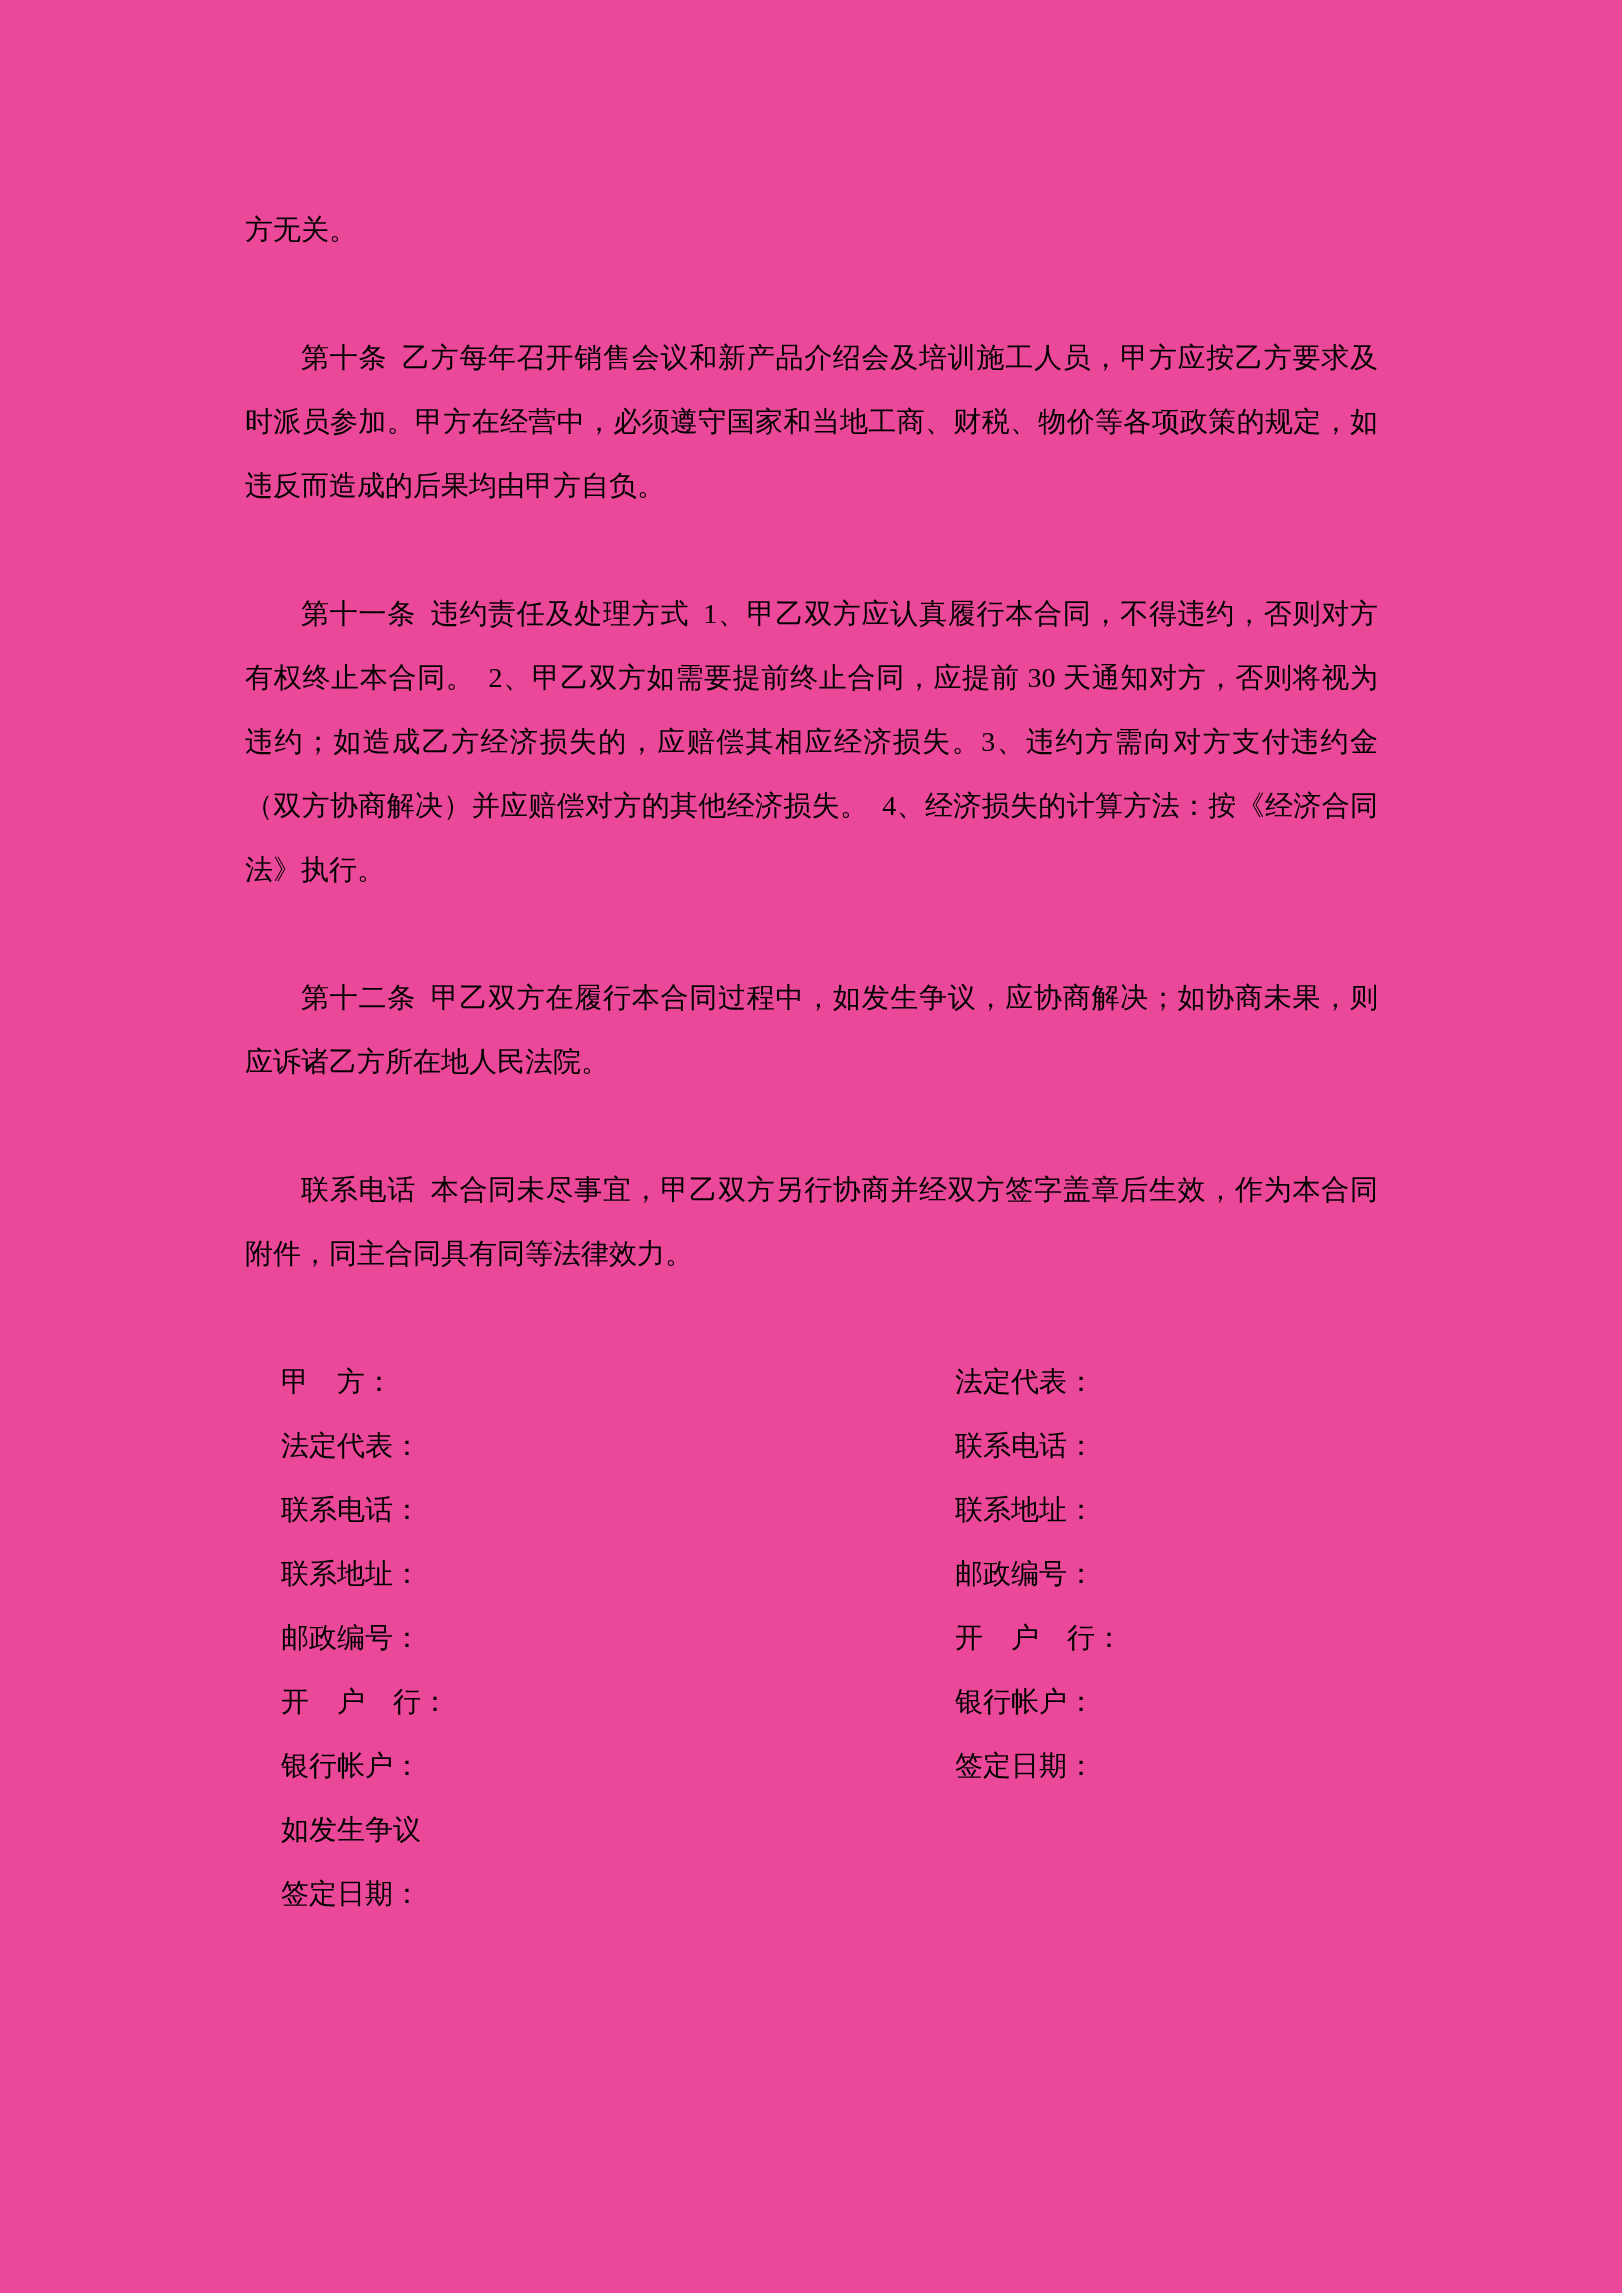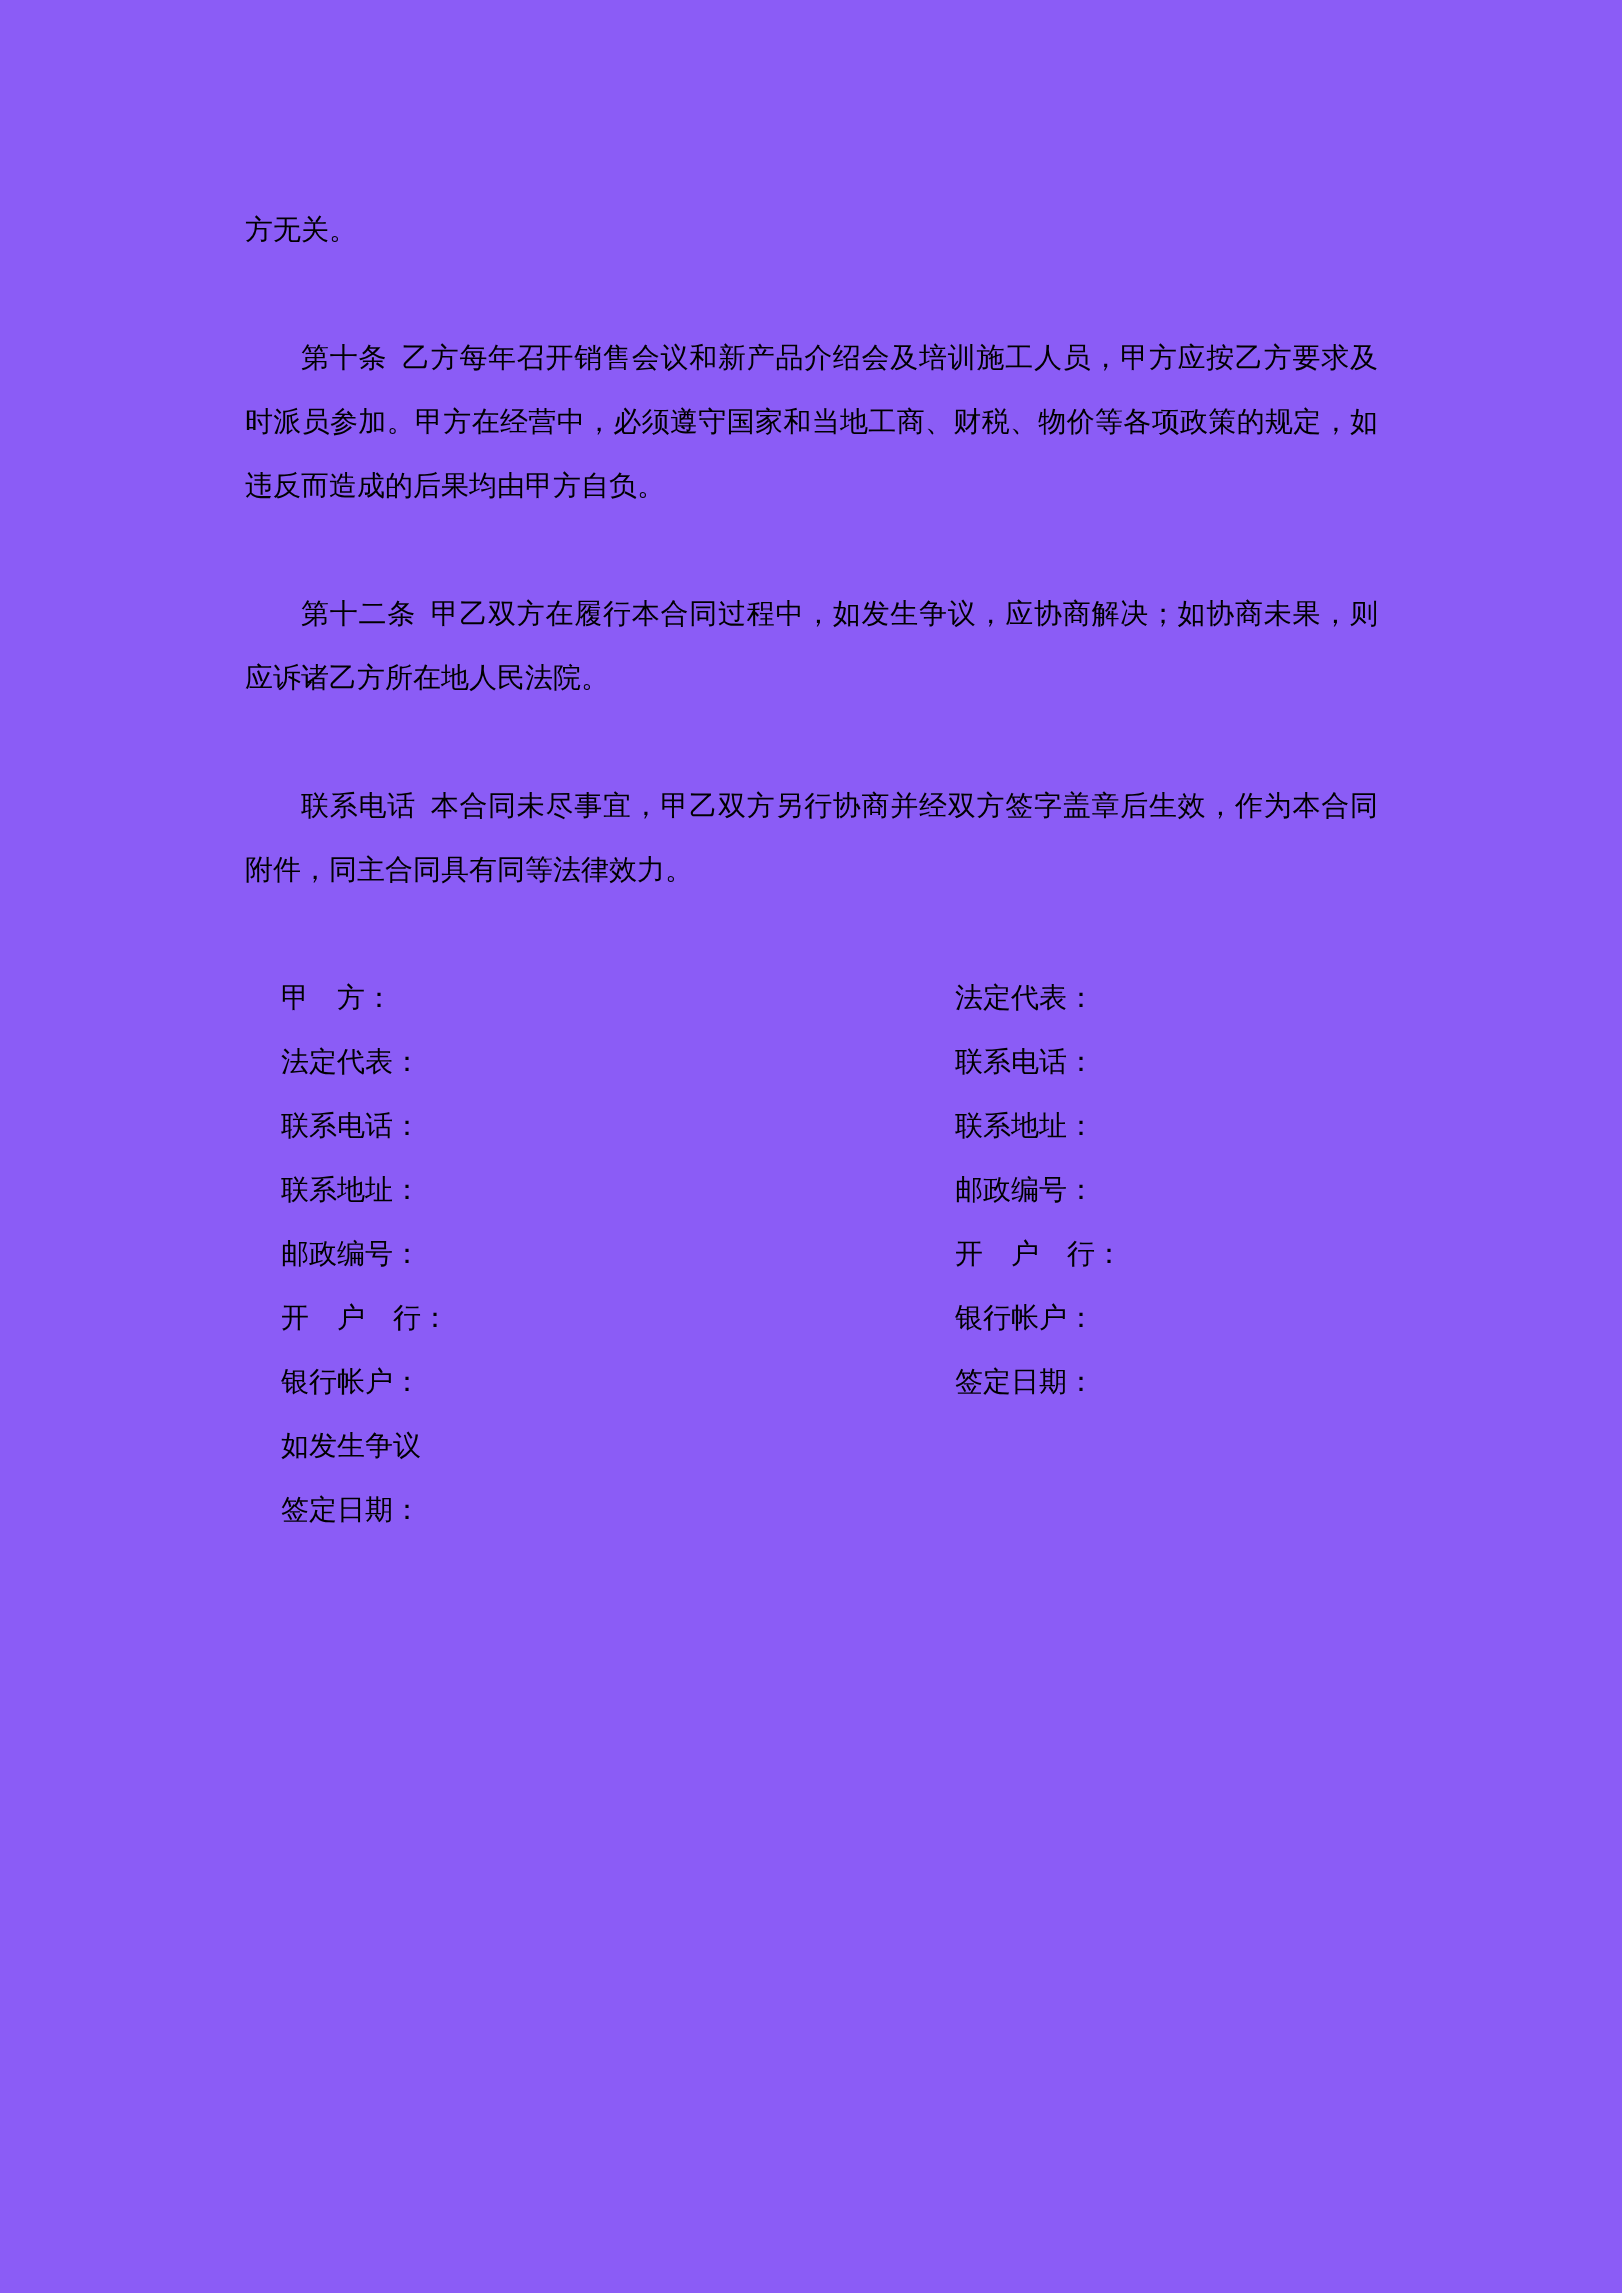--- a/index.html
+++ b/index.html
@@ -5,21 +5,21 @@
   html, body {
     margin: 0;
     padding: 0;
     background: #ffffff;
   }
   .page {
     position: relative;
     width: 1623px;
     height: 2294px;
     box-sizing: border-box;
-    background: #8b5cf6;
+    background: #ec4899;
     color: #000000;
     padding: 198px 245px 0 245px;
     font-family: "Liberation Serif", "DejaVu Serif", serif;
     font-size: 28px;
     line-height: 64px;
     overflow: hidden;
   }
   .para {
     margin: 0 0 64px 0;
     text-align: justify;
@@ -46,20 +46,21 @@
 </style>
 </head>
 <body>
 
 <div class="page">
 
   <p class="para">方无关。</p>
 
   <p class="para indented">第十条 乙方每年召开销售会议和新产品介绍会及培训施工人员，甲方应按乙方要求及时派员参加。甲方在经营中，必须遵守国家和当地工商、财税、物价等各项政策的规定，如违反而造成的后果均由甲方自负。</p>
 
+  <p class="para indented">第十一条 违约责任及处理方式 1、甲乙双方应认真履行本合同，不得违约，否则对方有权终止本合同。 2、甲乙双方如需要提前终止合同，应提前 30 天通知对方，否则将视为违约；如造成乙方经济损失的，应赔偿其相应经济损失。3、违约方需向对方支付违约金（双方协商解决）并应赔偿对方的其他经济损失。 4、经济损失的计算方法：按《经济合同法》执行。</p>
 
   <p class="para indented">第十二条 甲乙双方在履行本合同过程中，如发生争议，应协商解决；如协商未果，则应诉诸乙方所在地人民法院。</p>
 
   <p class="para indented">联系电话 本合同未尽事宜，甲乙双方另行协商并经双方签字盖章后生效，作为本合同附件，同主合同具有同等法律效力。</p>
 
 
   <div class="sig-block">
 
     <div class="sig-col-a">
       <div class="sig-line">甲　方：</div>

